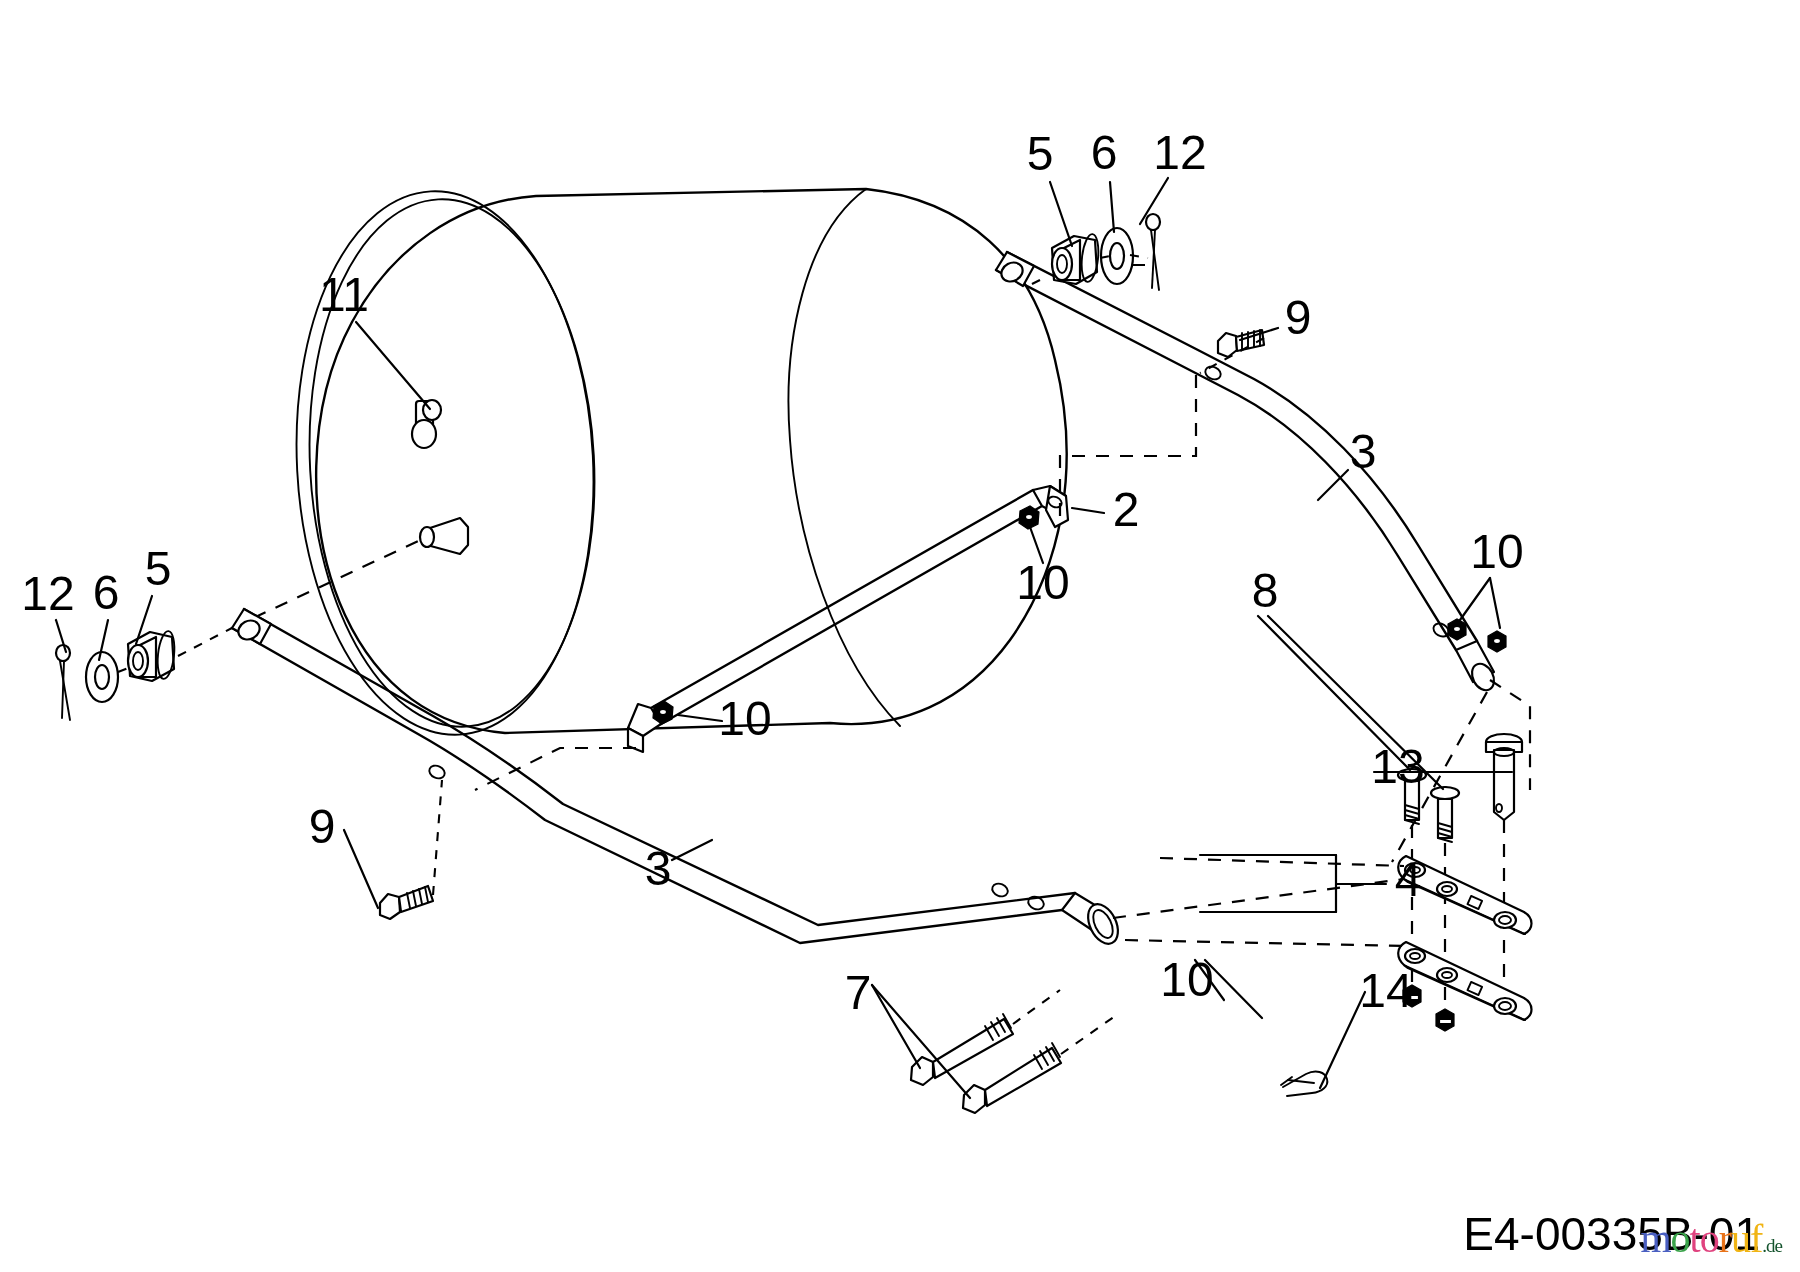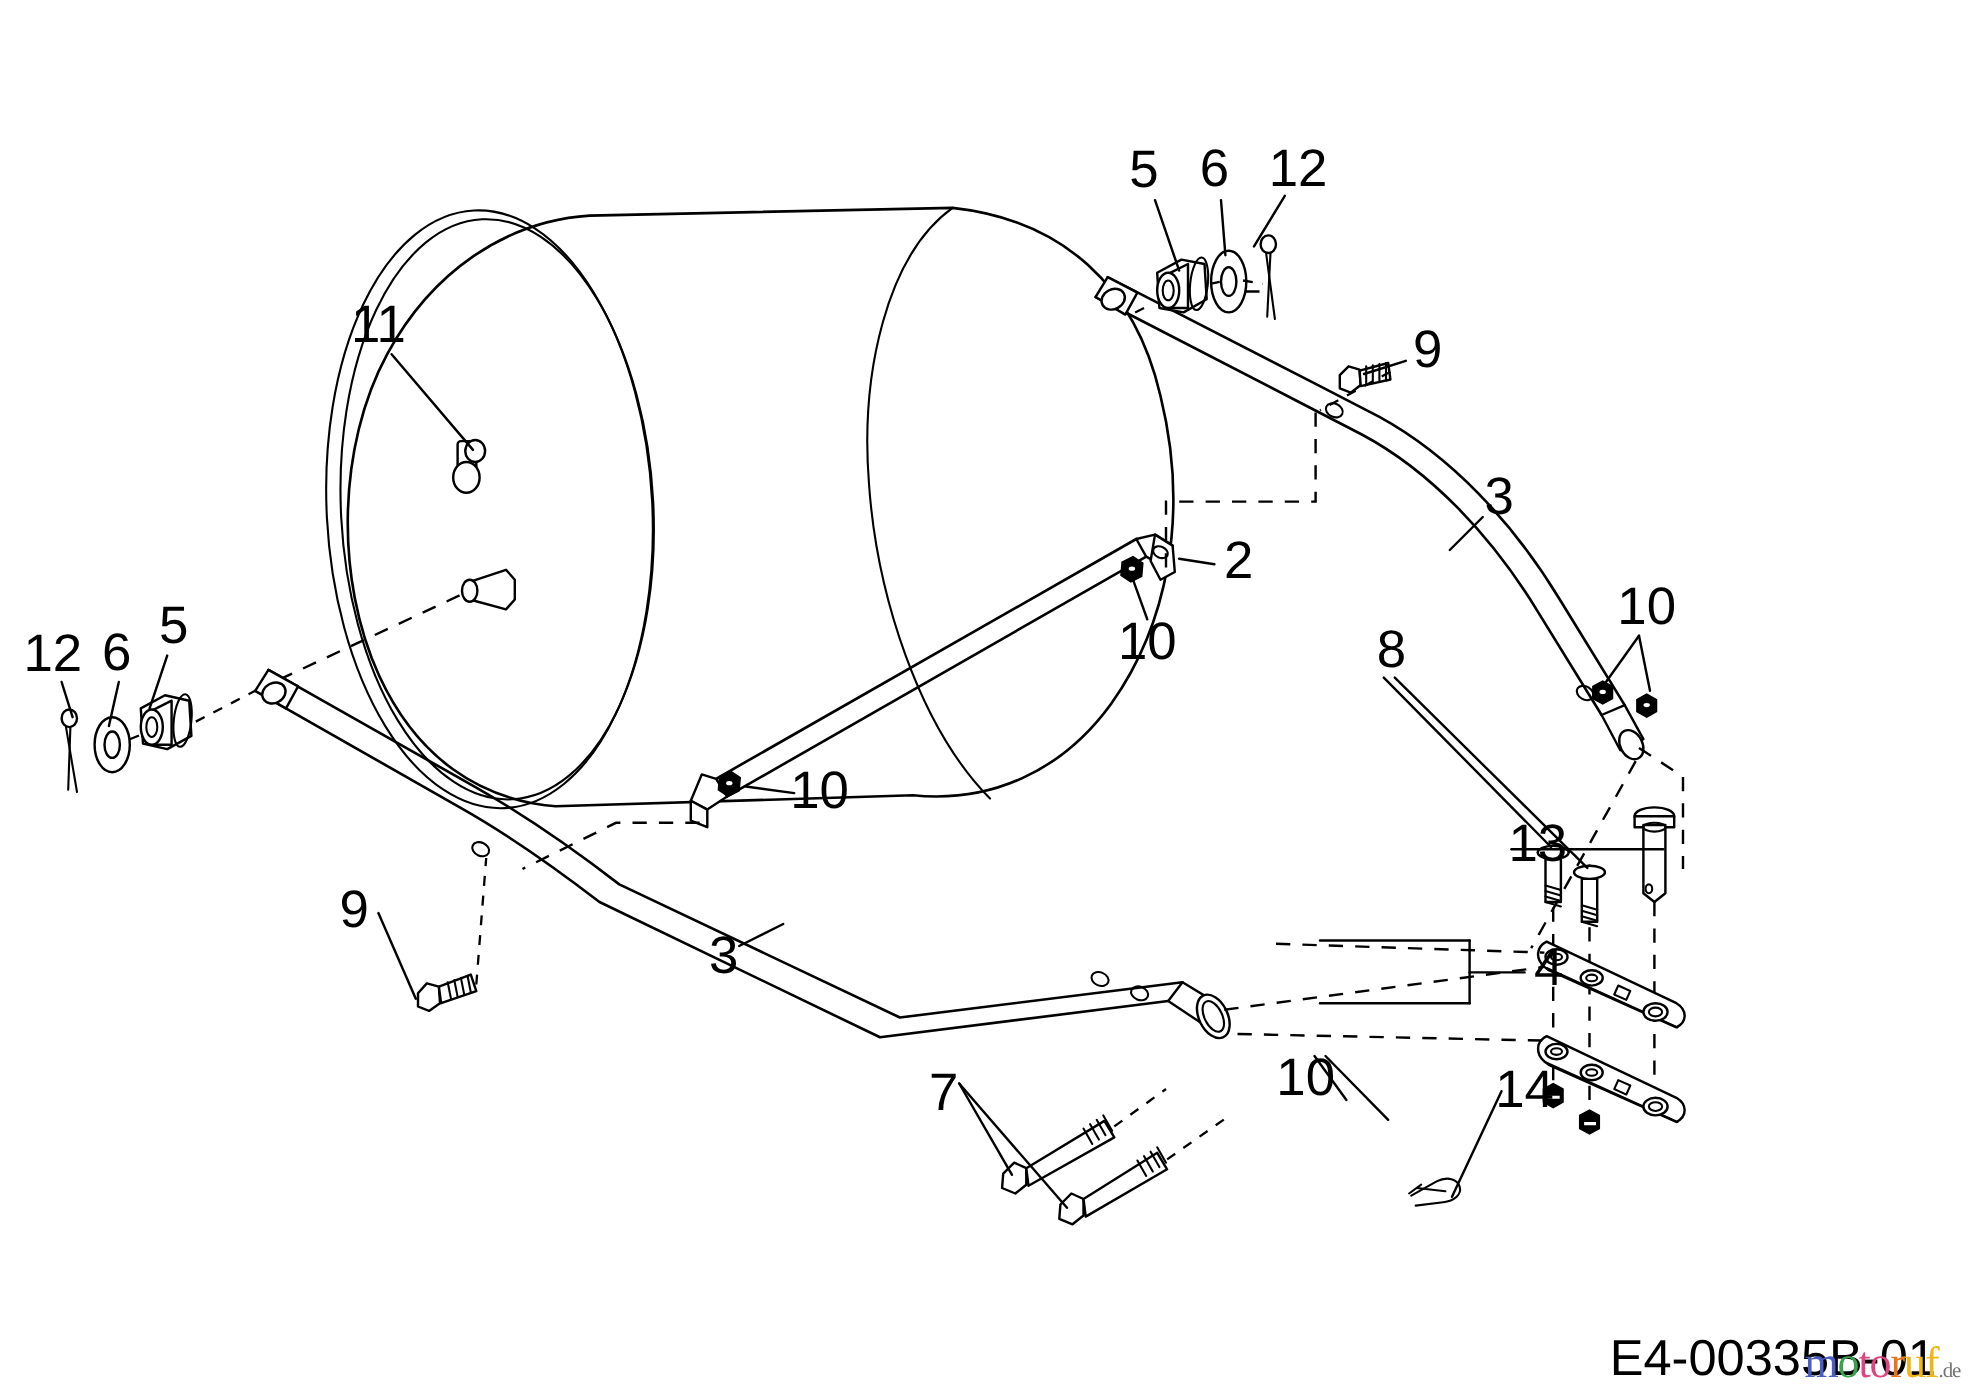--- a/index.html
+++ b/index.html
@@ -90,21 +90,21 @@
     right: 18px;
     bottom: 10px;
     font-family: "Liberation Serif", serif;
     font-size: 40px;
     letter-spacing: -1px;
     user-select: none;
     white-space: nowrap;
   }
   .wm .sfx {
     font-size: 19px;
-    color: #737373;
+    color: #14532d;
   }
 </style>
 </head>
 <body>
 
 <div id="diagram-root">
 
   <svg class="diagram" viewBox="0 0 1800 1272">
 
     <g>

